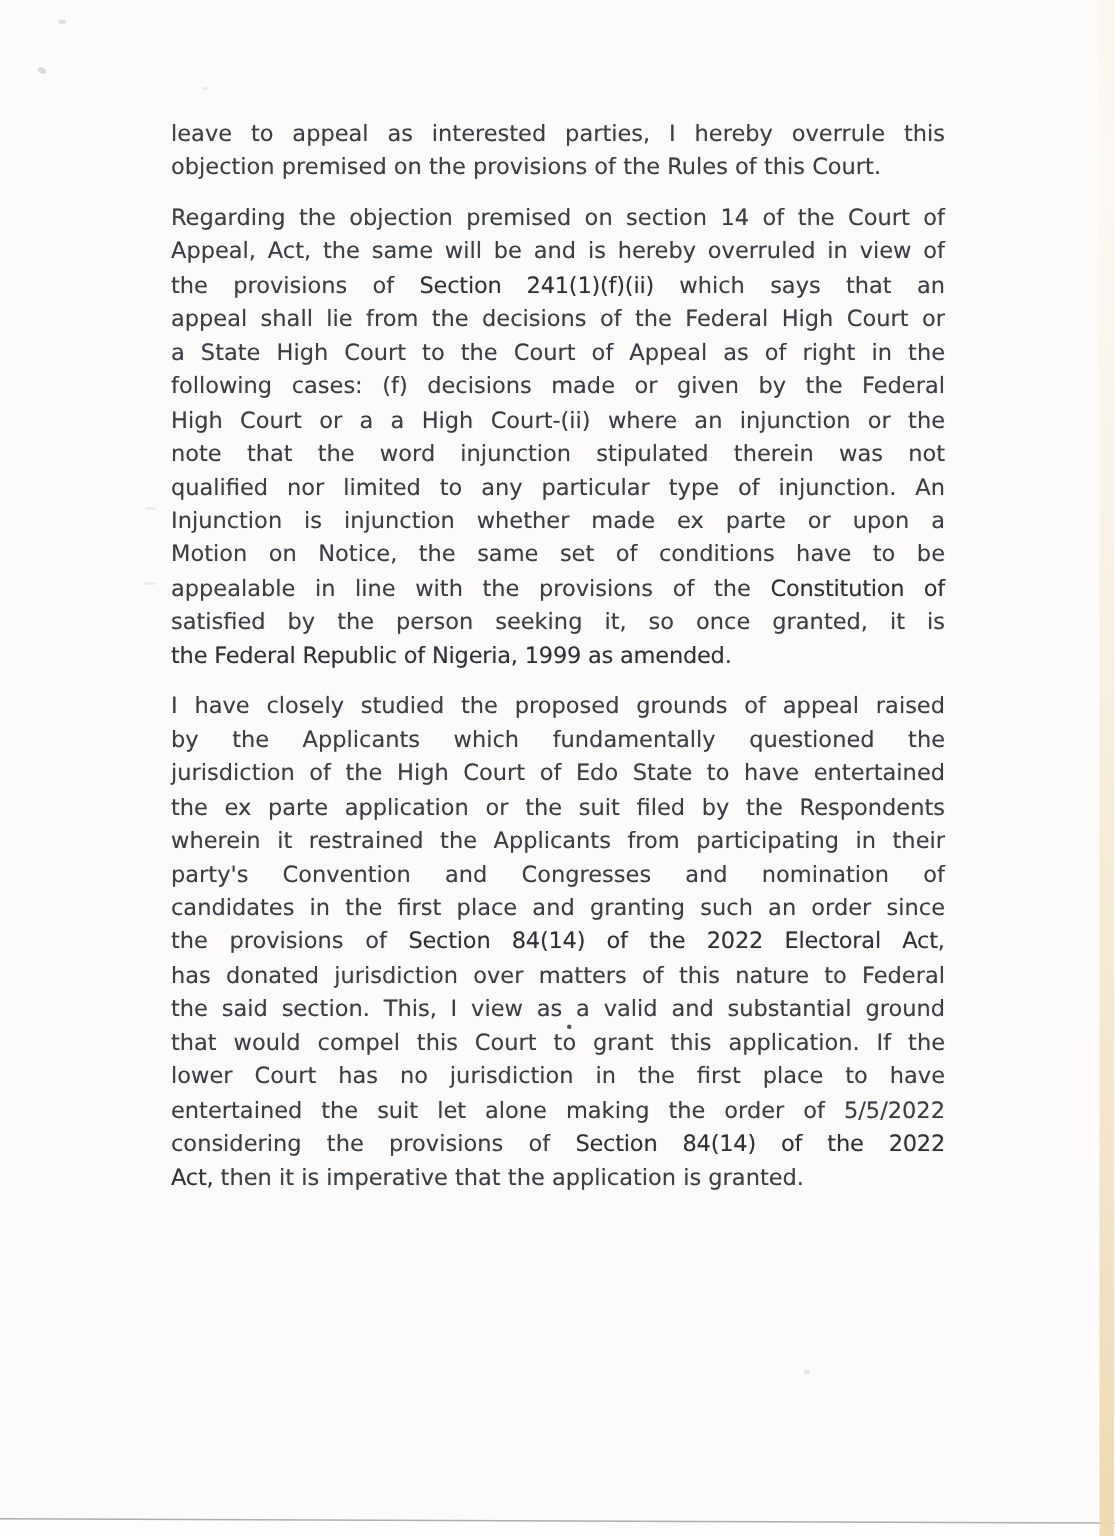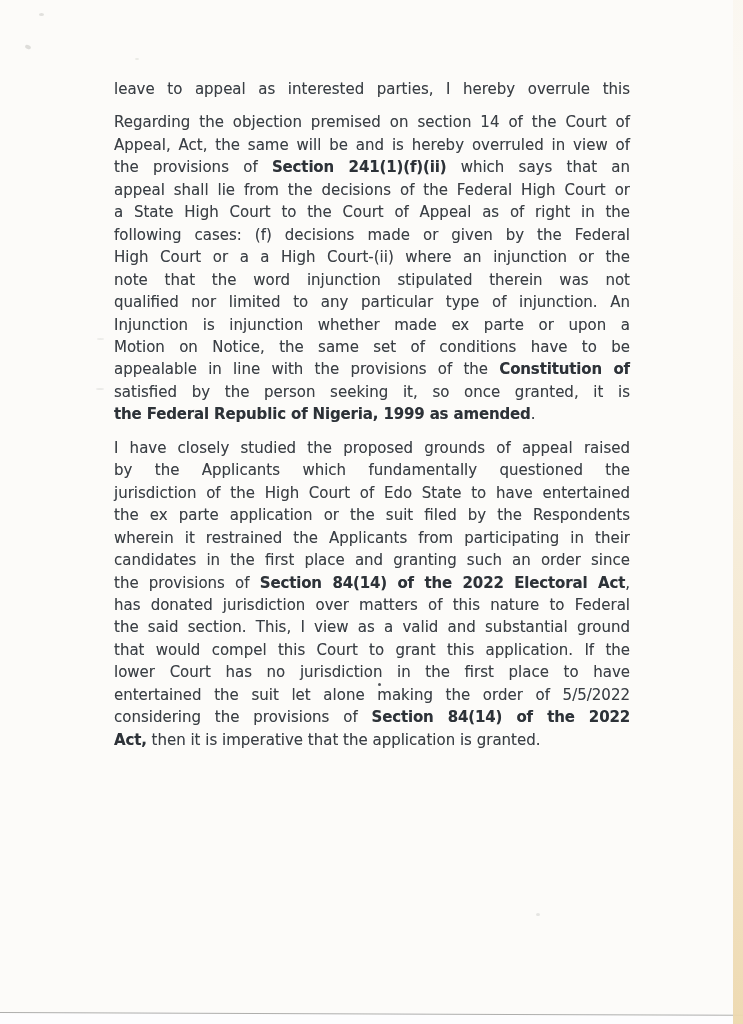--- a/index.html
+++ b/index.html
@@ -18,21 +18,21 @@
     position:absolute;
     left:114px; top:78px; width:516px;
     font-size:15px;
     line-height:22.45px;
     color:var(--ink, #3a3f45);
     text-shadow:0 0 0.6px rgba(58,63,69,0.38);
   }
   .para { margin:0 0 11px 0; }
   .line { text-align:justify; text-align-last:justify; text-justify:inter-word; }
   .line.last { text-align-last:left; }
-  .b { font-weight:bold; color:var(--ink-bold, #2d3238); letter-spacing:-0.15px; }
+  .b { font-weight:normal; color:var(--ink-bold, #2d3238); letter-spacing:-0.15px; }
 
   
   .page-number {
     position:absolute; top:885px; left:0; width:736px;
     text-align:center;
     font-size:13px; color:#54575b;
     text-shadow:0 0 0.5px rgba(84,87,91,0.35);
   }
 
   
@@ -74,20 +74,21 @@
   <div class="speck speck-1"></div>
   <div class="speck speck-2"></div>
   <div class="speck speck-3"></div>
   <div class="speck speck-4"></div>
   <div class="speck speck-5"></div>
   <div class="speck speck-6"></div>
 
   <div class="text-block">
       <div class="para">
         <div class="line"><span>leave to appeal as interested parties, I hereby overrule this</span></div>
+        <div class="line last"><span>objection premised on the provisions of the Rules of this Court.</span></div>
       </div>
       <div class="para">
         <div class="line"><span>Regarding the objection premised on section 14 of the Court of</span></div>
         <div class="line"><span>Appeal, Act, the same will be and is hereby overruled in view of</span></div>
         <div class="line"><span>the provisions of </span><span class="b">Section 241(1)(f)(ii)</span><span> which says that an</span></div>
         <div class="line"><span>appeal shall lie from the decisions of the Federal High Court or</span></div>
         <div class="line"><span>a State High Court to the Court of Appeal as of right in the</span></div>
         <div class="line"><span>following cases: (f) decisions made or given by the Federal</span></div>
         <div class="line"><span>High Court or a a High Court-(ii) where an injunction or the</span></div>
         <div class="line"><span>note that the word injunction stipulated therein was not</span></div>
@@ -97,20 +98,21 @@
         <div class="line"><span>appealable in line with the provisions of the </span><span class="b">Constitution of</span></div>
         <div class="line"><span>satisfied by the person seeking it, so once granted, it is</span></div>
         <div class="line last"><span class="b">the Federal Republic of Nigeria, 1999 as amended</span><span>.</span></div>
       </div>
       <div class="para">
         <div class="line"><span>I have closely studied the proposed grounds of appeal raised</span></div>
         <div class="line"><span>by the Applicants which fundamentally questioned the</span></div>
         <div class="line"><span>jurisdiction of the High Court of Edo State to have entertained</span></div>
         <div class="line"><span>the ex parte application or the suit filed by the Respondents</span></div>
         <div class="line"><span>wherein it restrained the Applicants from participating in their</span></div>
+        <div class="line"><span>party's Convention and Congresses and nomination of</span></div>
         <div class="line"><span>candidates in the first place and granting such an order since</span></div>
         <div class="line"><span>the provisions of </span><span class="b">Section 84(14)  of the 2022 Electoral Act</span><span>,</span></div>
         <div class="line"><span>has donated jurisdiction over matters of this nature to Federal</span></div>
         <div class="line"><span>the said section. This, I view as a valid and substantial ground</span></div>
         <div class="line"><span>that would compel this Court to grant this application. If the</span></div>
         <div class="line"><span>lower Court has no jurisdiction in the first place to have</span></div>
         <div class="line"><span>entertained the suit let alone making the order of 5/5/2022</span></div>
         <div class="line"><span>considering the provisions of </span><span class="b">Section 84(14) of the 2022</span></div>
         <div class="line last"><span class="b">Act,</span><span> then it is imperative that the application is granted.</span></div>
       </div>

